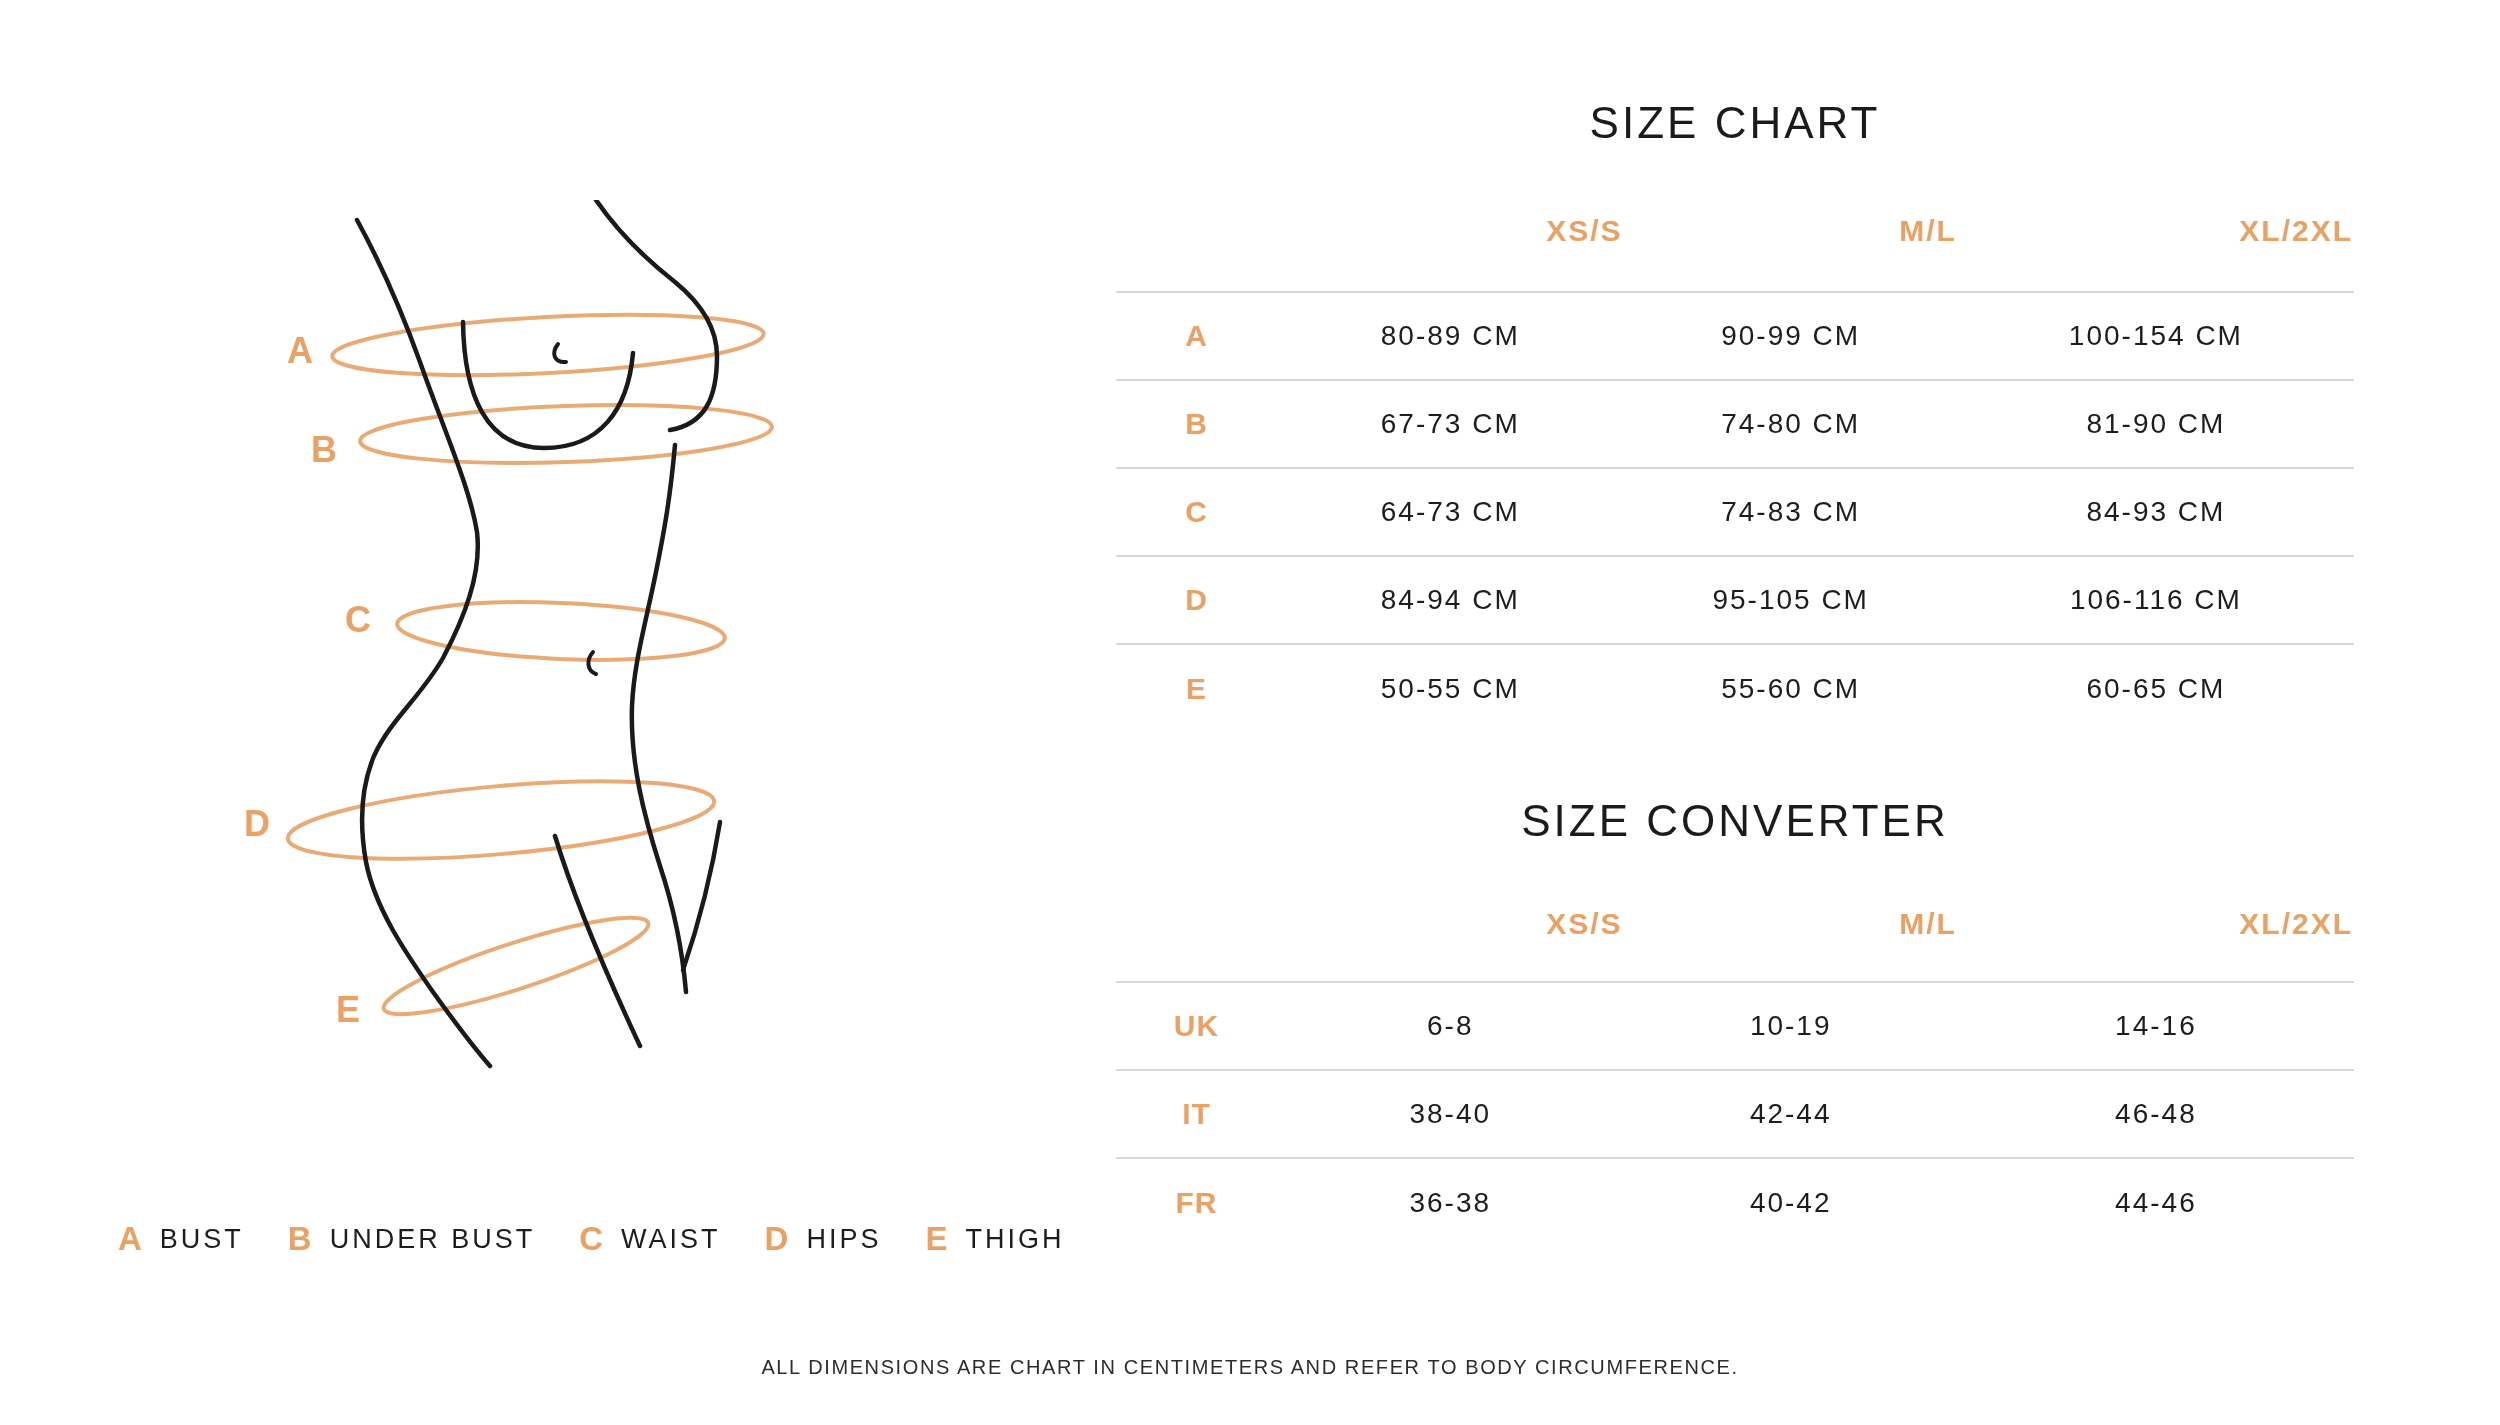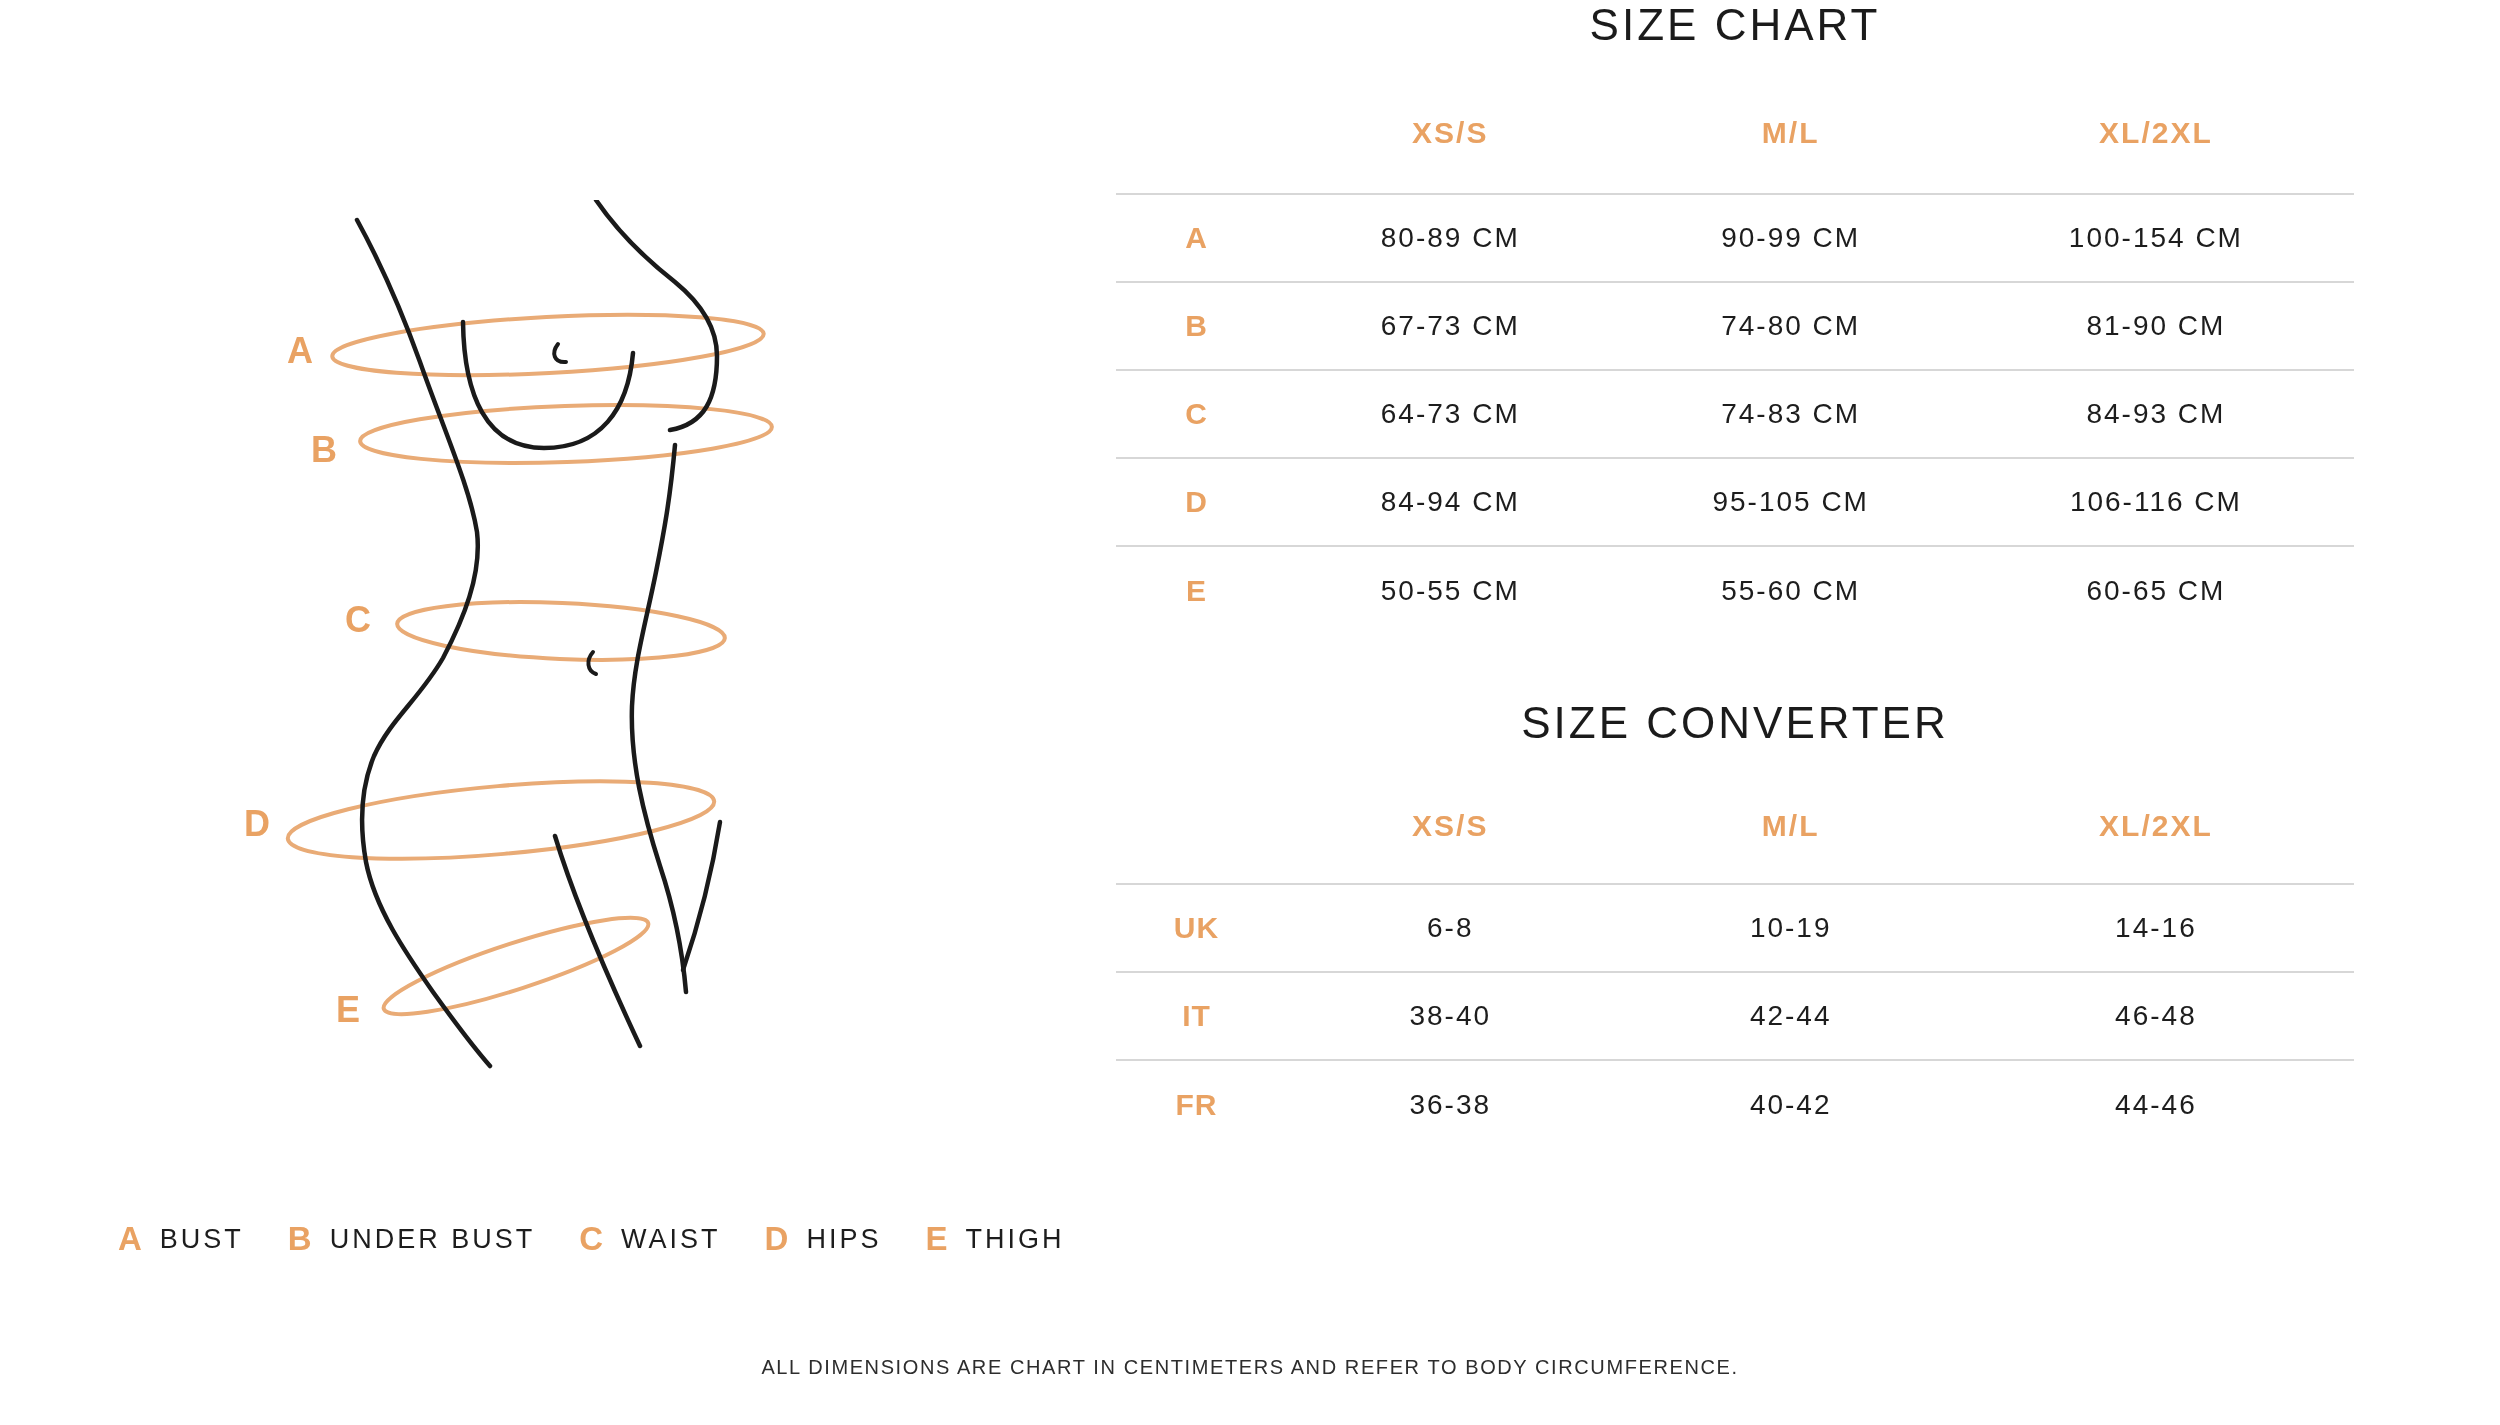--- a/index.html
+++ b/index.html
@@ -33,31 +33,31 @@
   .legend-label{
     margin-left:17px;font-size:27px;color:#1d1d1d;letter-spacing:3px;text-align:center;
   }
 
   
   .panel{position:absolute;left:1116px;top:0;width:1238px;}
   .section-title{
     margin:0;text-align:center;
     font-size:44px;font-weight:300;letter-spacing:3px;color:#1b1b1b;
   }
-  #chart-title{}
+  #chart-title{padding-top:98px;}
   #converter-title{padding-top:64px;}
 
   table.sizes{width:100%;border-collapse:collapse;table-layout:fixed;}
   table.sizes col.c-label{width:13%;}
   table.sizes col.c-1{width:28%;}
   table.sizes col.c-2{width:27%;}
   table.sizes col.c-3{width:32%;}
 
   table.sizes thead th{
-    vertical-align:middle;text-align:center;
+    vertical-align:middle;text-align:right;
     font-size:30px;font-weight:700;letter-spacing:2px;color:#E9A263;
     border-bottom:2px solid #d7d7d7;
   }
   #size-chart thead th{height:118px;padding-top:24px;}
   #size-converter thead th{height:112px;padding-top:22px;}
 
   table.sizes tbody tr{height:88px;}
   table.sizes tbody th{
     text-align:center;vertical-align:middle;
     font-size:30px;font-weight:700;letter-spacing:1px;color:#E9A263;

